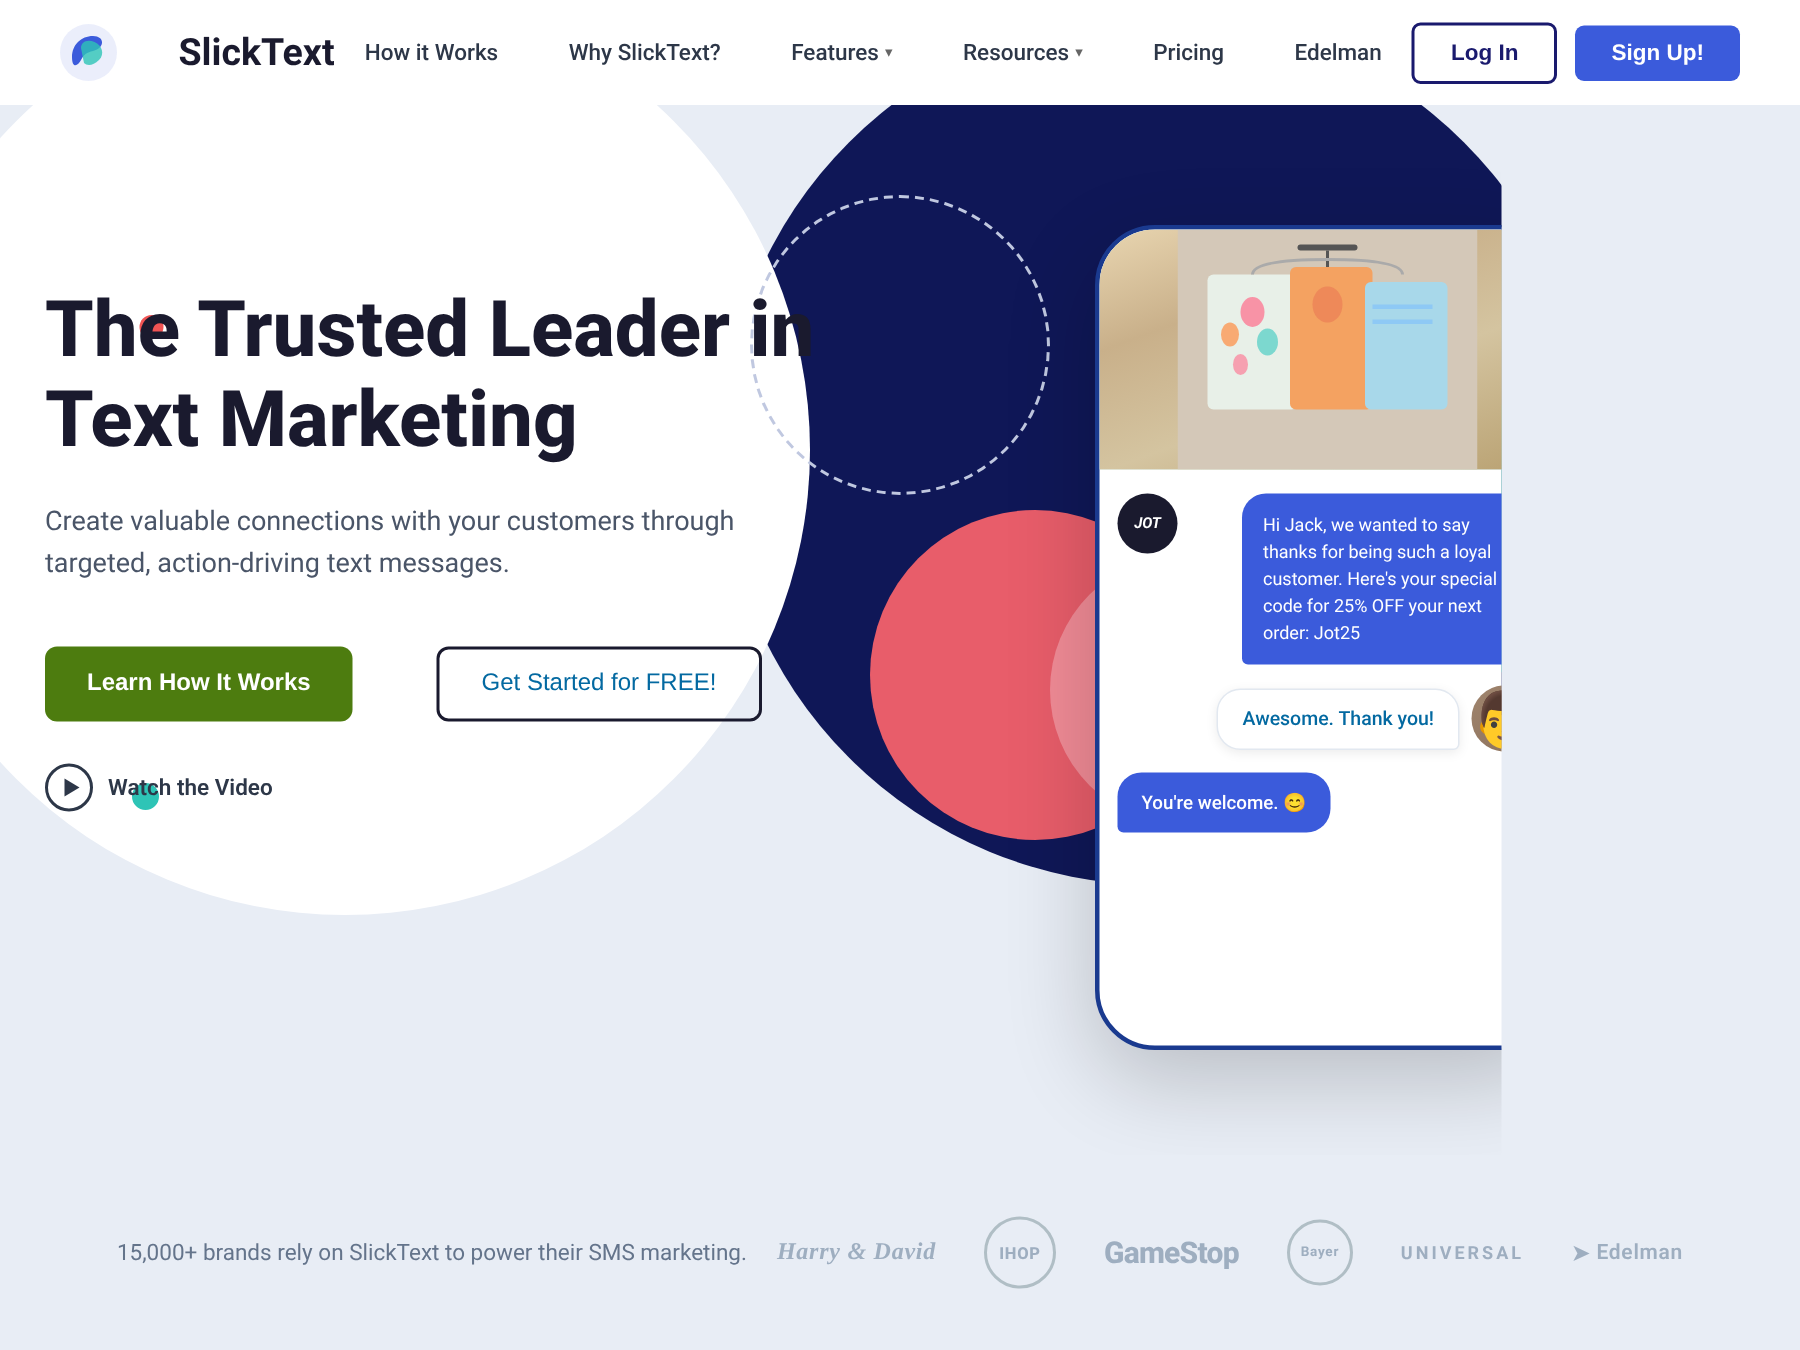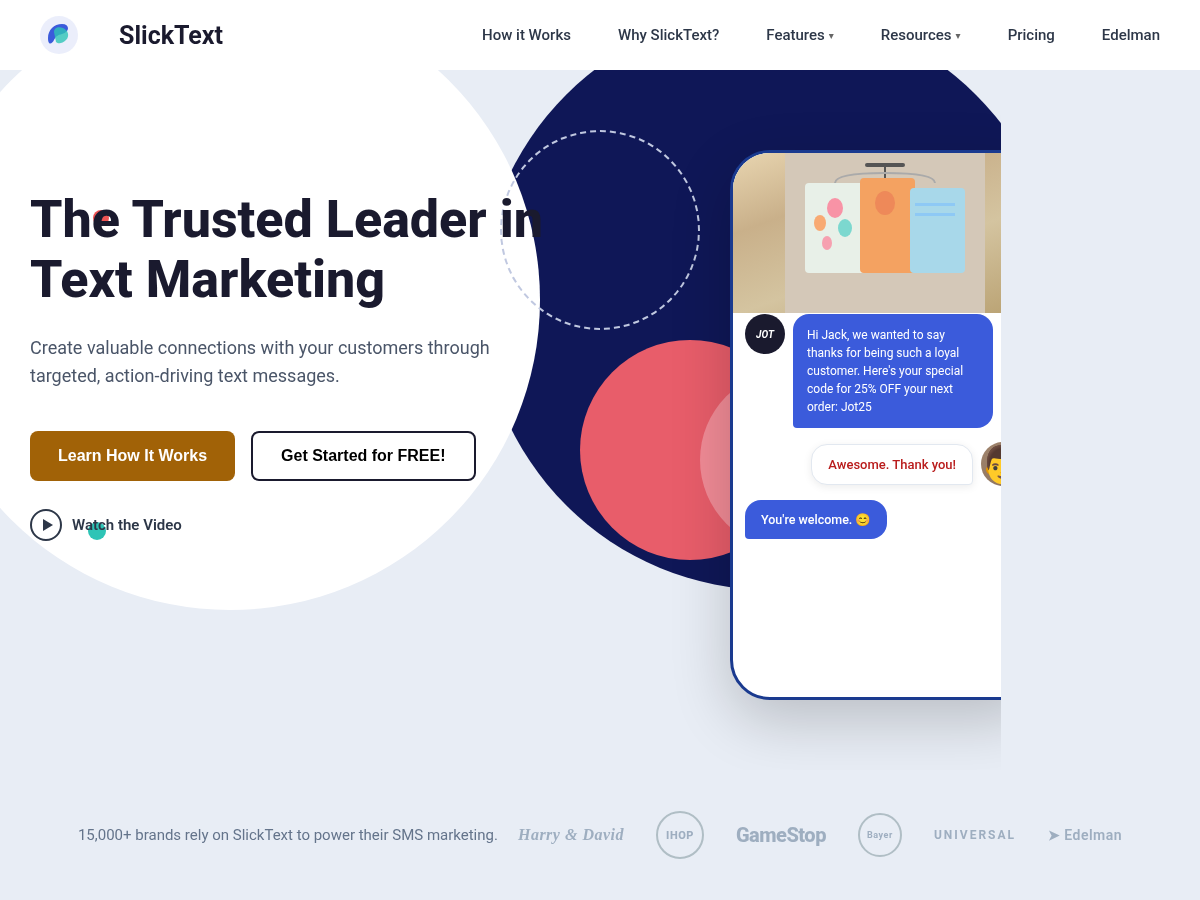--- a/index.html
+++ b/index.html
@@ -223,37 +223,38 @@
       max-width: 460px;
     }
     .hero-buttons {
       display: flex;
       gap: 16px;
       align-items: center;
       margin-bottom: 28px;
     }
     .btn-primary {
       padding: 16px 28px;
-      background: #a16207;
+      background: #4d7c0f;
       color: white;
       border: none;
       border-radius: 8px;
       font-size: 16px;
       font-weight: 700;
       cursor: pointer;
     }
     .btn-outline {
       padding: 14px 28px;
       background: transparent;
-      color: #000000;
+      color: #0369a1;
       border: 2px solid #1a1a2e;
       border-radius: 8px;
       font-size: 16px;
-      font-weight: 700;
+      font-weight: 400;
       cursor: pointer;
+      margin-left: 40px;
     }
     .watch-video {
       display: flex;
       align-items: center;
       gap: 10px;
       cursor: pointer;
     }
     .play-icon {
       width: 32px;
       height: 32px;
@@ -304,21 +305,21 @@
       position: absolute;
       top: 0; left: 0; right: 0; bottom: 0;
       display: flex;
       align-items: center;
       justify-content: center;
       font-size: 60px;
       background: linear-gradient(160deg, #e8d5b0 0%, #c9b08a 30%, #d4c4a0 60%, #b8a070 100%);
     }
 
     .phone-chat {
-      padding: 1px 12px;
+      padding: 16px 12px;
       display: flex;
       flex-direction: column;
       gap: 14px;
     }
 
     .chat-row-left {
       display: flex;
       align-items: flex-start;
       gap: 8px;
     }
@@ -337,30 +338,31 @@
       flex-shrink: 0;
     }
     .chat-bubble-blue {
       background: #3b5bdb;
       color: white;
       border-radius: 16px 16px 16px 4px;
       padding: 12px 14px;
       font-size: 12px;
       line-height: 1.5;
       max-width: 200px;
+      margin-left: 35px;
     }
     .chat-row-right {
       display: flex;
       align-items: center;
       justify-content: flex-end;
       gap: 8px;
     }
     .chat-bubble-white {
       background: white;
-      color: #b91c1c;
+      color: #0369a1;
       border-radius: 16px 16px 4px 16px;
       padding: 12px 16px;
       font-size: 13px;
       font-weight: 500;
       border: 1px solid #e2e8f0;
       box-shadow: 0 2px 8px rgba(0,0,0,0.08);
     }
     .chat-avatar-user {
       width: 44px;
       height: 44px;
@@ -453,20 +455,24 @@
       </a>
     </li>
     <li>
       <a href="#">Pricing</a>
     </li>
     <li>
       <a href="#">Edelman</a>
     </li>
   </ul>
 
+  <div class="nav-actions">
+    <button class="btn-login">Log In</button>
+    <button class="btn-signup">Sign Up!</button>
+  </div>
 </nav>
 
 <section class="hero">
 
   <div class="hero-blob-navy"></div>
   <div class="hero-blob-white"></div>
   <div class="dashed-circle"></div>
   <div class="dot-red"></div>
   <div class="dot-yellow"></div>
   <div class="teal-leaf"></div>

